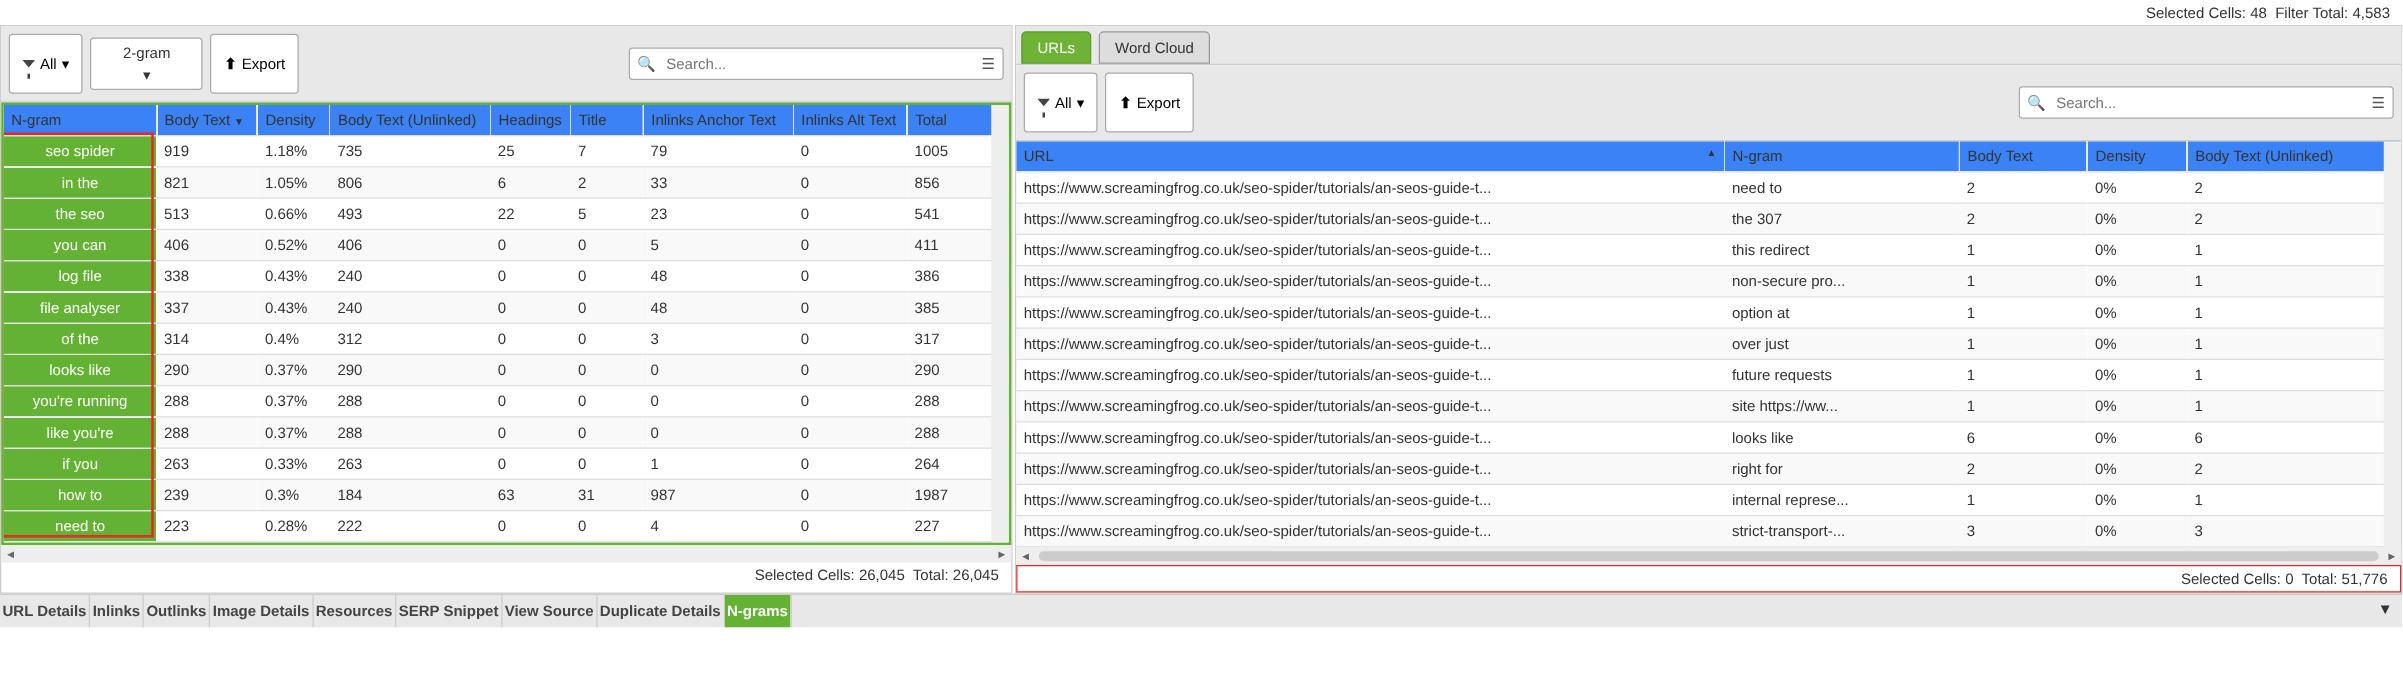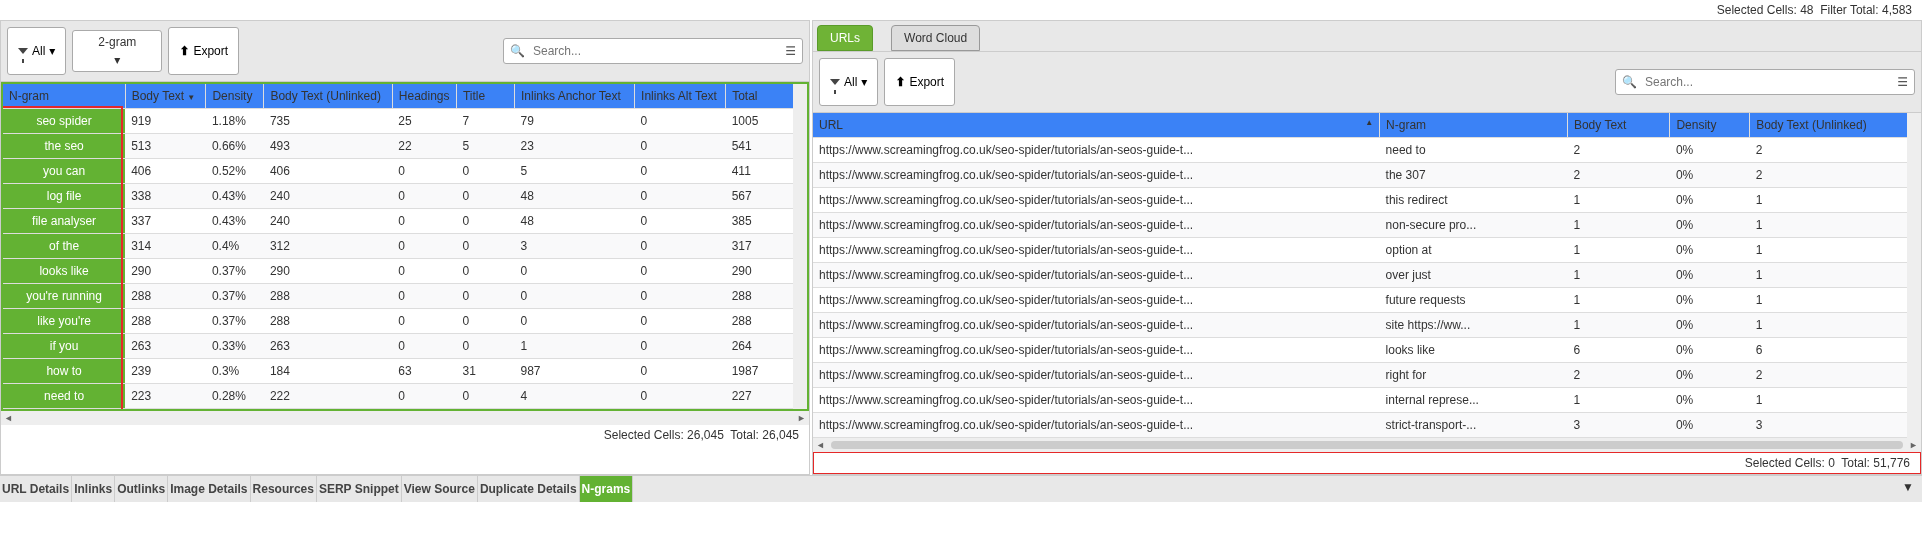--- a/index.html
+++ b/index.html
@@ -8,21 +8,21 @@
 .panes { display: flex; }
 .pane-left { width: 810px; border: 1px solid #ccc; }
 .pane-right { flex: 1; border: 1px solid #ccc; margin-left: 2px; }
 .toolbar { background: #e8e8e8; padding: 6px; display: flex; align-items: center; gap: 6px; border-bottom: 1px solid #ccc; }
 .btn { background: #fff; border: 1px solid #aaa; border-radius: 3px; padding: 16px 10px; font-size: 12px; cursor: pointer; display: inline-flex; align-items: center; gap: 4px; }
 .dropdown { background: #fff; border: 1px solid #aaa; border-radius: 3px; padding: 4px 8px; font-size: 12px; cursor: pointer; display: inline-flex; align-items: center; gap: 4px; min-width: 90px; justify-content: space-between; flex-direction: column; }
 .search-box { display: flex; align-items: center; border: 1px solid #aaa; border-radius: 3px; background: #fff; padding: 3px 6px; flex: 0 0 300px; margin-left: auto; }
 .search-box input { border: none; outline: none; font-size: 12px; flex: 1; padding: 2px 4px; }
 .search-icon { color: #888; font-size: 12px; margin-right: 4px; }
 .filter-icon { color: #555; font-size: 12px; cursor: pointer; }
-.tabs-row { display: flex; gap: 12px; background: #e8e8e8; border-bottom: 1px solid #ccc; }
+.tabs-row { display: flex; gap: 0; background: #e8e8e8; border-bottom: 1px solid #ccc; }
 .tab { padding: 5px 12px; border: 1px solid #999; background: #ddd; border-radius: 4px 4px 0 0; font-size: 12px; cursor: pointer; margin: 4px 2px 0 4px; }
 .tab.active { background: #6fb336; color: #fff; border-color: #5a9b2a; }
 table { border-collapse: collapse; width: 100%; table-layout: fixed; }
 th, td { text-align: left; padding: 5px 6px; border-bottom: 1px solid #ddd; font-size: 12px; white-space: nowrap; overflow: hidden; text-overflow: ellipsis; }
 th { background: #3b82f6; font-weight: normal; border-right: 1px solid #ddd; position: relative; }
 tbody tr:nth-child(even) { background: #f9f9fa; }
 .hl-col { background: #63b233; color: #fff; text-align: center; }
 .table-wrap { overflow: auto; position: relative; }
 .left-table-wrap { border: 2px solid #63b233; }
 .red-overlay { position: absolute; border: 2px solid #e52828; z-index: 5; pointer-events: none; }
@@ -104,20 +104,31 @@
               <td>919</td>
               <td>1.18%</td>
               <td>735</td>
               <td>25</td>
               <td>7</td>
               <td>79</td>
               <td>0</td>
               <td>1005</td>
             </tr>
             <tr>
+              <td class="hl-col">in the</td>
+              <td>821</td>
+              <td>1.05%</td>
+              <td>806</td>
+              <td>6</td>
+              <td>2</td>
+              <td>33</td>
+              <td>0</td>
+              <td>856</td>
+            </tr>
+            <tr>
               <td class="hl-col">the seo</td>
               <td>513</td>
               <td>0.66%</td>
               <td>493</td>
               <td>22</td>
               <td>5</td>
               <td>23</td>
               <td>0</td>
               <td>541</td>
             </tr>
@@ -134,21 +145,21 @@
             </tr>
             <tr>
               <td class="hl-col">log file</td>
               <td>338</td>
               <td>0.43%</td>
               <td>240</td>
               <td>0</td>
               <td>0</td>
               <td>48</td>
               <td>0</td>
-              <td>567</td>
+              <td>386</td>
             </tr>
             <tr>
               <td class="hl-col">file analyser</td>
               <td>337</td>
               <td>0.43%</td>
               <td>240</td>
               <td>0</td>
               <td>0</td>
               <td>48</td>
               <td>0</td>

